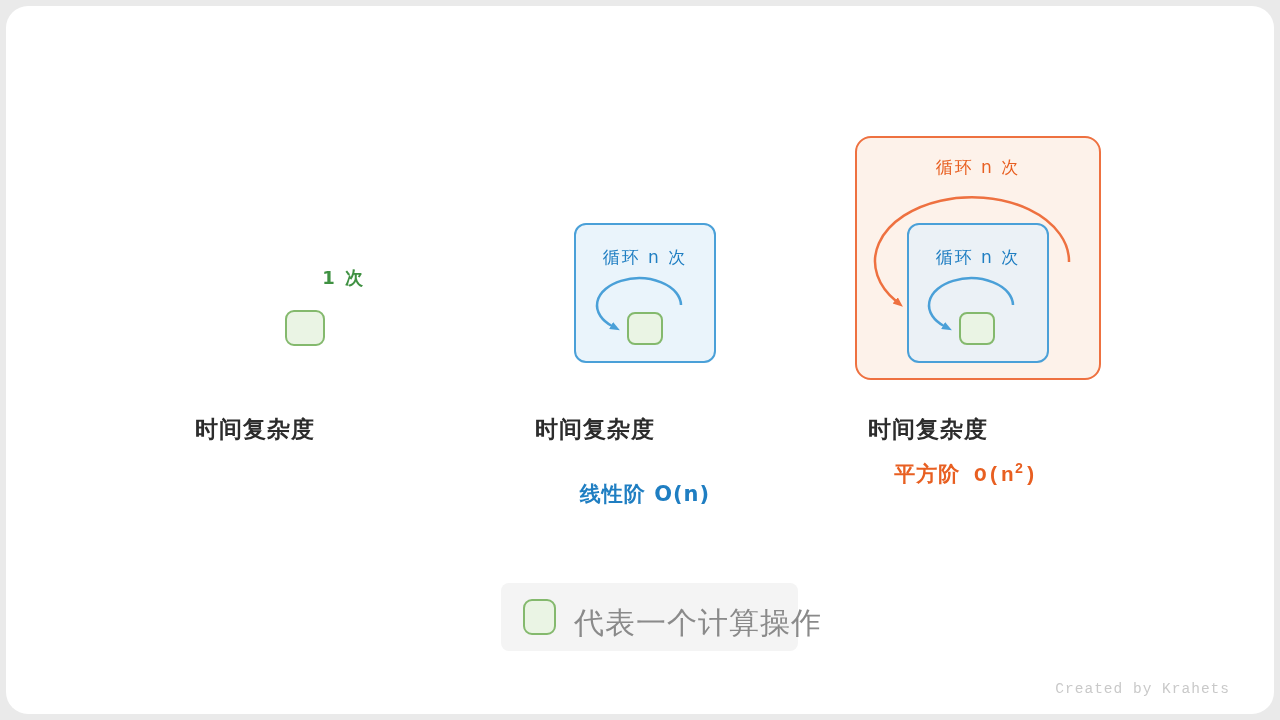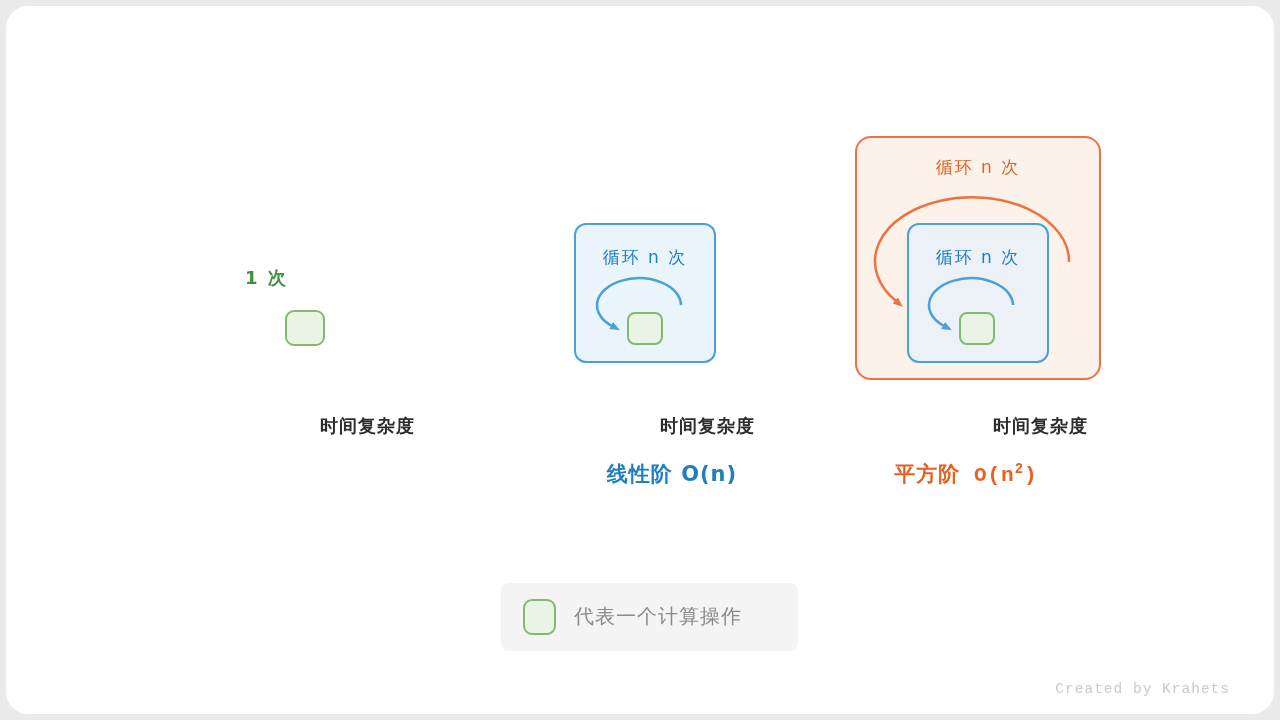--- a/index.html
+++ b/index.html
@@ -55,51 +55,51 @@
     position:absolute;text-align:center;
     font-size:17px;font-weight:normal;letter-spacing:2px;
   }
   #label-linear{left:568px;top:240px;width:142px;color:var(--blue-text);}
   #label-quad-outer{left:849px;top:150px;width:246px;color:var(--orange-text);}
   #label-quad-inner{left:901px;top:240px;width:142px;color:var(--blue-text);}
 
   
   #count-constant{
     position:absolute;left:239px;top:260px;width:120px;
-    text-align:left;font-size:18px;font-weight:bold;
+    text-align:right;font-size:18px;font-weight:bold;
     letter-spacing:2px;color:var(--green-text);
   }
 
   
   .panel-title{
-    position:absolute;width:220px;text-align:right;
-    font-size:18px;font-weight:bold;color:var(--title);
+    position:absolute;width:220px;text-align:left;
+    font-size:23px;font-weight:bold;color:var(--title);
     letter-spacing:1px;top:408px;
   }
   #title-constant{left:189px;}
   #title-linear{left:529px;}
   #title-quadratic{left:862px;}
 
   .complexity{
     position:absolute;width:240px;text-align:center;
     font-size:21px;font-weight:bold;letter-spacing:1px;top:454px;
   }
   #cx-constant{left:179px;color:var(--green-text);}
-  #cx-linear{left:546px;color:var(--blue-text);}
+  #cx-linear{left:519px;color:var(--blue-text);margin-top:20px;}
   #cx-quadratic{left:840px;color:var(--orange-text);font-family:Liberation Mono, monospace;}
   .sup{font-size:14px;position:relative;top:-8px;font-weight:bold;}
 
   
   #legend{
     position:absolute;left:495px;top:577px;width:297px;height:68px;
     background:var(--legend-bg);border-radius:8px;
   }
   #legend-text{
     position:absolute;left:568px;top:597px;
-    font-size:20px;color:var(--legend-text);letter-spacing:1px;
+    font-size:30px;color:var(--legend-text);letter-spacing:1px;
   }
 
   
   #credit{
     position:absolute;right:44px;top:675px;
     font-family:Liberation Mono, monospace;
     font-size:14.5px;color:var(--credit);letter-spacing:1px;
   }
 
   

